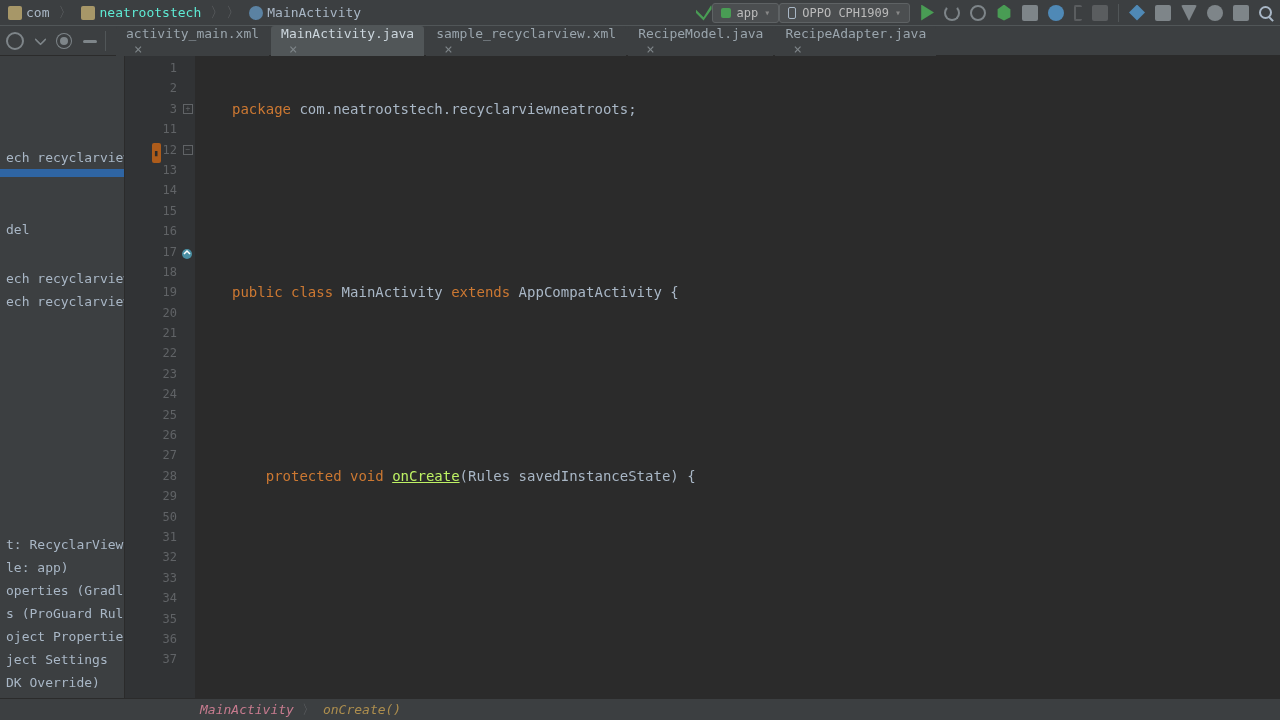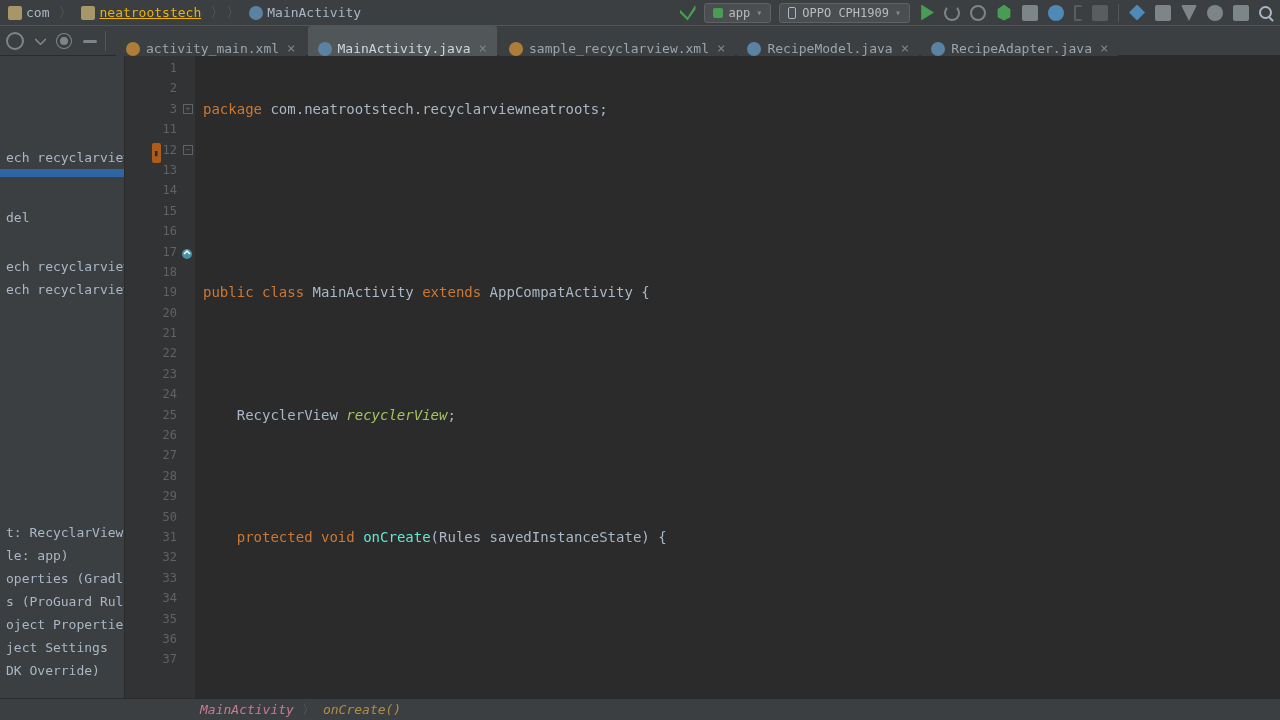--- a/index.html
+++ b/index.html
@@ -2,26 +2,26 @@
 <html><head>
 <meta charset="utf-8">
 <style>
 * { margin:0; padding:0; box-sizing:border-box; font-family:'Consolas','Menlo',monospace; }
 body { background:#2b2b2b; color:#a9b7c6; width:1280px; height:720px; overflow:hidden; font-size:13px; }
 
 
 .topbar { height:26px; background:#3c3f41; display:flex; align-items:center; border-bottom:1px solid #515658; }
 .crumbs { display:flex; align-items:center; flex:1; }
 .crumb { display:inline-flex; align-items:center; padding:0 8px; height:26px; cursor:pointer; color:#a9b7c6; }
-.crumb.link { text-decoration:underline; color:#eab308; }
+.crumb.link { color:#5eead4; }
 .crumb-sep { color:#606366; font-size:14px; padding:0 1px; }
 .crumb .micon { width:14px; height:14px; margin-right:4px; display:inline-block; }
 .crumb .micon.class { background:#5b82a2; border-radius:50%; }
 .crumb .micon.folder { background:#a79768; border-radius:2px; }
-.run-cfg { display:flex; align-items:center; gap:8px; }
+.run-cfg { display:flex; align-items:center; gap:0; }
 .pill { background:#4b4e50; border:1px solid #5e6264; border-radius:3px; height:20px; display:flex; align-items:center; padding:0 8px; font-size:12px; color:#bbb; cursor:pointer; gap:6px; }
 .pill .chev { font-size:10px; color:#888; }
 .toolbar-icons { display:flex; align-items:center; gap:10px; padding:0 8px; }
 .ticon { width:16px; height:16px; display:inline-block; cursor:pointer; }
 .ticon.play { clip-path:polygon(20% 0,100% 50%,20% 100%); background:#499c54; }
 .ticon.restart { border:2px solid #7e8589; border-radius:50%; border-top-color:transparent; }
 .ticon.bug { background:#499c54; clip-path:polygon(50% 0,90% 30%,90% 80%,50% 100%,10% 80%,10% 30%); }
 .ticon.gray { background:#7e8589; border-radius:2px; }
 .ticon.profiler { background:#4f89b6; border-radius:50%; }
 .ticon.stop { background:#5a5d5f; border-radius:2px; }
@@ -32,21 +32,21 @@
 
 .subtoolbar { height:30px; background:#3c3f41; display:flex; align-items:center; border-bottom:1px solid #2b2b2b; }
 .subtoolbar .sicon { width:18px; height:18px; margin:0 6px; cursor:pointer; background:#7e8589; border-radius:2px; display:inline-block; }
 .subtoolbar .sicon.open { background:none; border:2px solid #7e8589; border-top:none; border-left:none; transform:rotate(45deg); width:9px; height:9px; margin-top:-3px; }
 .subtoolbar .sicon.gear { border-radius:50%; box-shadow:0 0 0 3px #3c3f41, 0 0 0 4px #7e8589; width:8px; height:8px; margin:0 9px; }
 .subtoolbar .sicon.dash { background:none; border-top:3px solid #7e8589; width:14px; height:0; margin-top:2px; }
 .subtoolbar .divider { width:1px; height:20px; background:#515658; margin:0 2px; }
 
 
 .tabs { display:flex; flex:1; margin-left:8px; }
-.tab { display:flex; align-items:flex-end; padding:0 10px; height:30px; margin-right:2px; cursor:pointer; color:#9aa5ad; background:#3c3f41; border-radius:3px 3px 0 0; }
+.tab { display:flex; align-items:flex-start; padding:0 10px; height:30px; margin-right:2px; cursor:pointer; color:#9aa5ad; background:#3c3f41; border-radius:3px 3px 0 0;flex-direction:column; }
 .tab.active { background:#515658; color:#cdd7de; }
 .tab .ficon { width:14px; height:14px; margin-right:6px; border-radius:50%; display:inline-block; }
 .tab .ficon.java { background:#5b82a2; }
 .tab .ficon.xml { background:#ae7d3a; }
 .tab .close { margin-left:8px; color:#7e8589; font-size:14px; }
 
 
 .body-area { display:flex; height:calc(100% - 56px - 22px); }
 
 
@@ -55,25 +55,25 @@
 .sb-item.sel { background:#2f65a3; color:#fff; }
 
 
 .editor-wrap { flex:1; display:flex; background:#2b2b2b; overflow:hidden; position:relative; }
 .gutter { width:70px; background:#313335; text-align:right; color:#606366; padding-top:2px; user-select:none; }
 .gutter .ln { height:20.4px; line-height:20.4px; padding-right:18px; font-size:12px; position:relative; }
 .gutter .ln .override { position:absolute; right:2px; top:4px; width:12px; height:12px; }
 .gutter .fold { position:absolute; right:2px; width:10px; height:10px; border:1px solid #606366; font-size:8px; line-height:8px; text-align:center; color:#606366; cursor:pointer; }
 .gutter .marker { position:absolute; right:34px; top:3px; background:#ad5c1b; border-radius:2px; color:#2b2b2b; font-size:9px; padding:0 2px; }
 .code { flex:1; padding-top:2px; padding-left:8px; font-size:14px; line-height:20.4px; white-space:pre; overflow:hidden; }
-.code .row { height:20.4px; }
+.code .row { height:20.4px;margin-left:29px; }
 
 
 .kw { color:#cc7832; } 
-.fn { color:#5eead4; }
+.fn { color:#bef264;text-decoration:underline; }
 .anno { color:#bbb529; }
 .field-italic { font-style:italic; color:#a5c261; }
 .grey { color:#808080; }
 
 
 .bottombar { height:22px; background:#3c3f41; border-top:1px solid #2b2b2b; display:flex; align-items:center; padding-left:200px; font-style:italic; color:#c77b8f; font-size:13px; }
 .bottombar .sep { color:#606366; padding:0 8px; font-style:normal; }
 .bottombar .m2 { color:#ad8e4e; }
 </style>
 </head>
@@ -161,21 +161,21 @@
         <span>RecipeAdapter.java</span>
         <span class="close">×</span>
       </div>
   </div>
 </div>
 
 <div class="body-area">
   <div class="sidebar">
     <div class="sb-item">ech recyclarviewn</div>
     <div class="sb-item sel"></div>
-    <div class="sb-item" style="margin-top:29px">del</div>
+    <div class="sb-item" style="margin-top:41px">del</div>
     <div class="sb-item" style="margin-top:26px">ech recyclarviewn</div>
     <div class="sb-item">ech recyclarviewn</div>
     <div class="sb-item" style="margin-top:220px">t: RecyclarViewN</div>
     <div class="sb-item">le: app)</div>
     <div class="sb-item">operties (Gradle V</div>
     <div class="sb-item">s (ProGuard Rules</div>
     <div class="sb-item">oject Properties</div>
     <div class="sb-item">ject Settings</div>
     <div class="sb-item">DK Override)</div>
   </div>
@@ -216,21 +216,20 @@
       <div class="ln">36</div>
       <div class="ln">37</div>
     </div>
 
     <div class="code">
       <div class="row"><span class="kw">package</span><span> com.neatrootstech.recyclarviewneatroots;</span></div>
       <div class="row"></div>
       <div class="row"></div>
       <div class="row"><span class="kw">public </span><span class="kw">class </span><span>MainActivity </span><span class="kw">extends </span><span>AppCompatActivity {</span></div>
       <div class="row"></div>
-      <div class="row"><span>    RecyclerView </span><span class="field-italic">recyclerView</span><span>;</span></div>
       <div class="row"></div>
       <div class="row"><span class="kw">    protected </span><span class="kw">void </span><span class="fn">onCreate</span><span>(Rules savedInstanceState) {</span></div>
       
       
       
       
       
       
       
       

